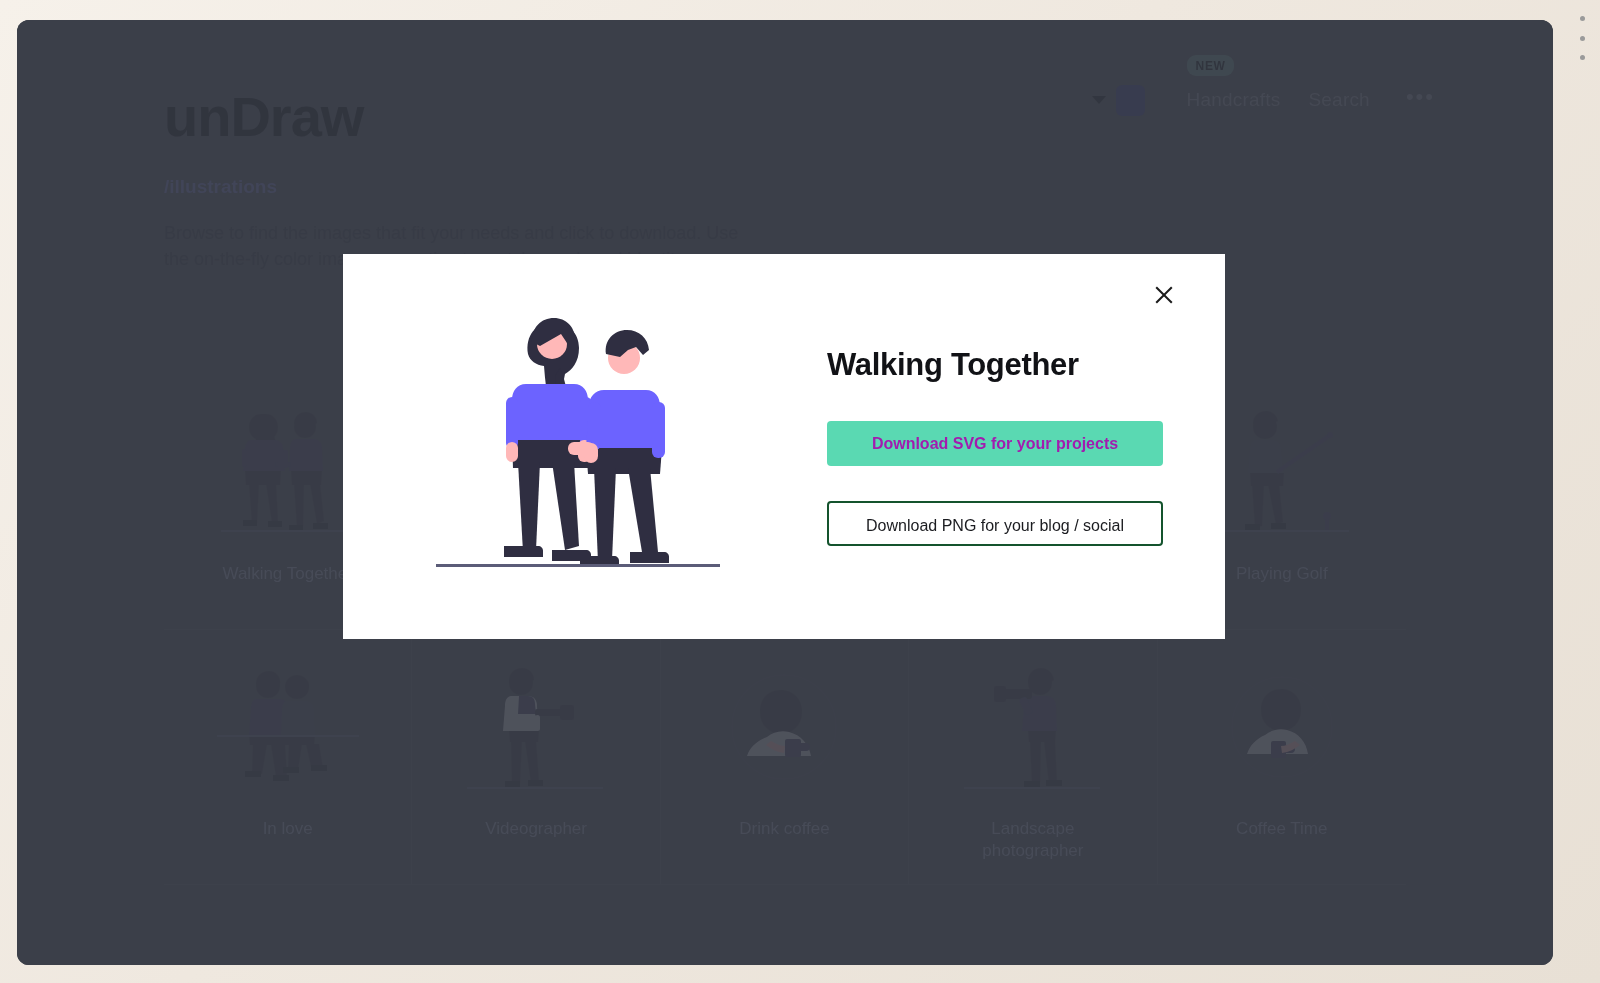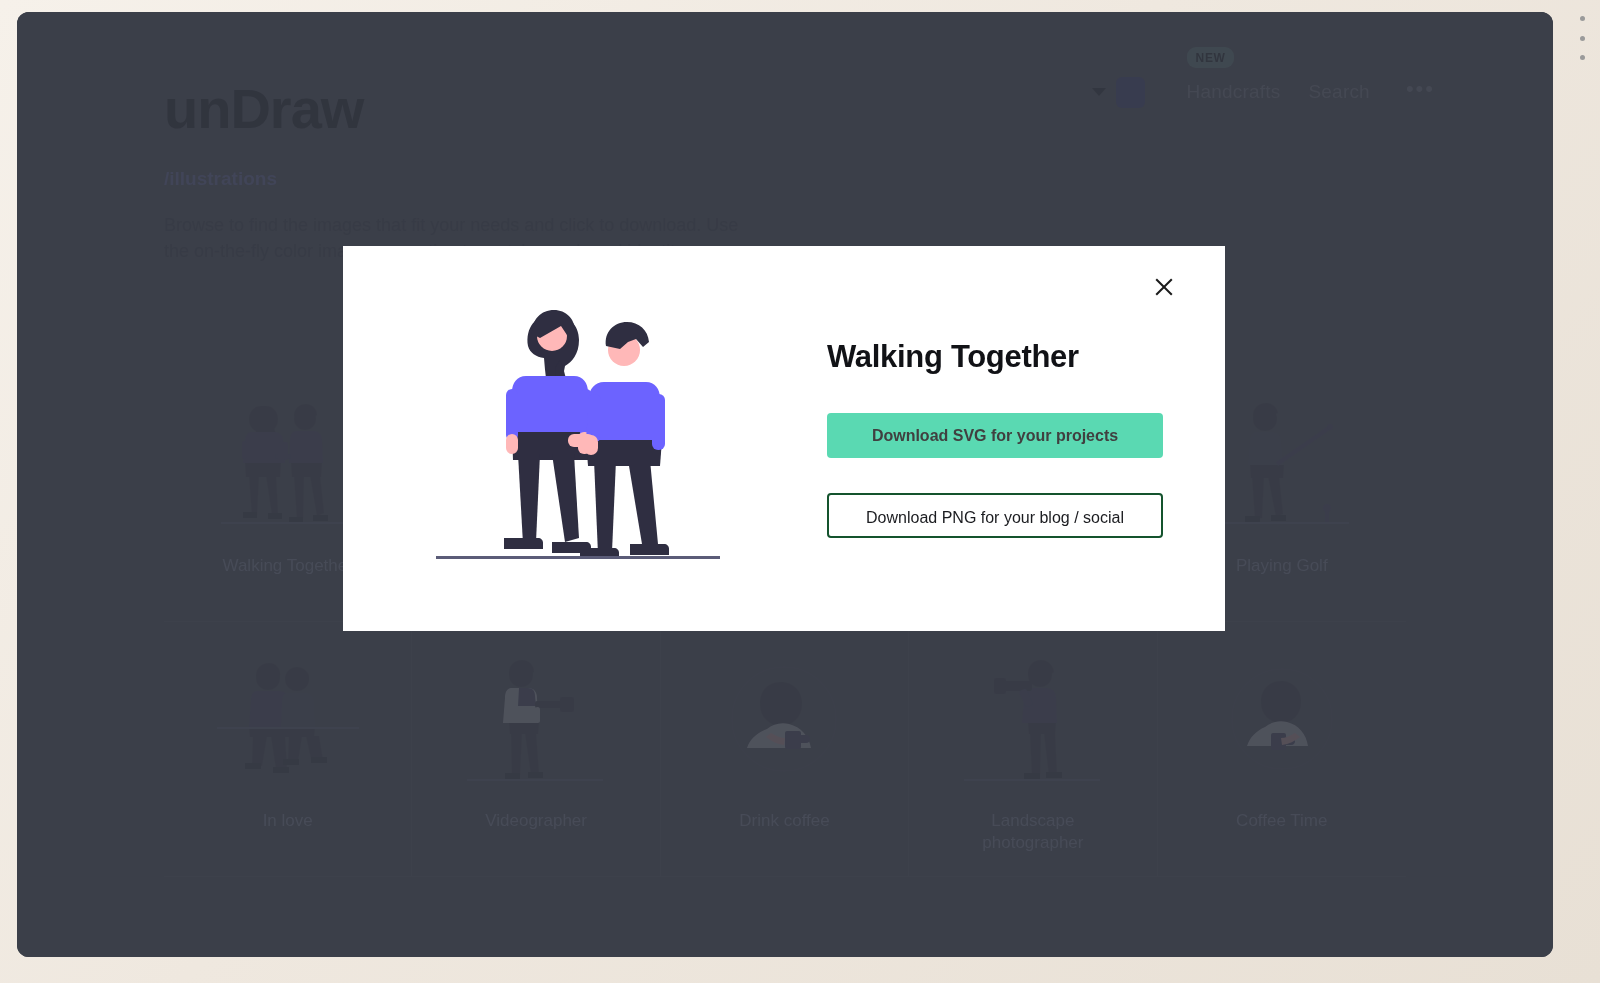--- a/index.html
+++ b/index.html
@@ -25,21 +25,21 @@
     align-items: center; justify-content: space-between;
   }
   #frame-dots i {
     display:block; width: 5px; height: 5px; border-radius: 50%;
     background: #9a9a9a;
   }
 
   
   #viewport {
     position: absolute;
-    left: 17px; top: 12px;
+    left: 17px; top: 20px;
     width: 1536px; height: 945px;
     background: #414550;
     border-radius: 12px;
     overflow: hidden;
   }
 
   
   #page {
     position: absolute;
     left: 0; top: 0; right: 0; bottom: 0;
@@ -198,21 +198,21 @@
     display: block;
     width: 336px; height: 45px;
     line-height: 45px;
     text-align: center;
     border-radius: 4px;
     font-size: 16px;
     cursor: pointer;
   }
   #dl-svg {
     background: #5ad9b2;
-    color: #404040;
+    color: #a21caf;
     font-weight: bold;
     border: none;
     margin-bottom: 35px;
   }
   #dl-png {
     background: #ffffff;
     color: #1b1c20;
     border: 2px solid #14532d;
   }
 </style>

